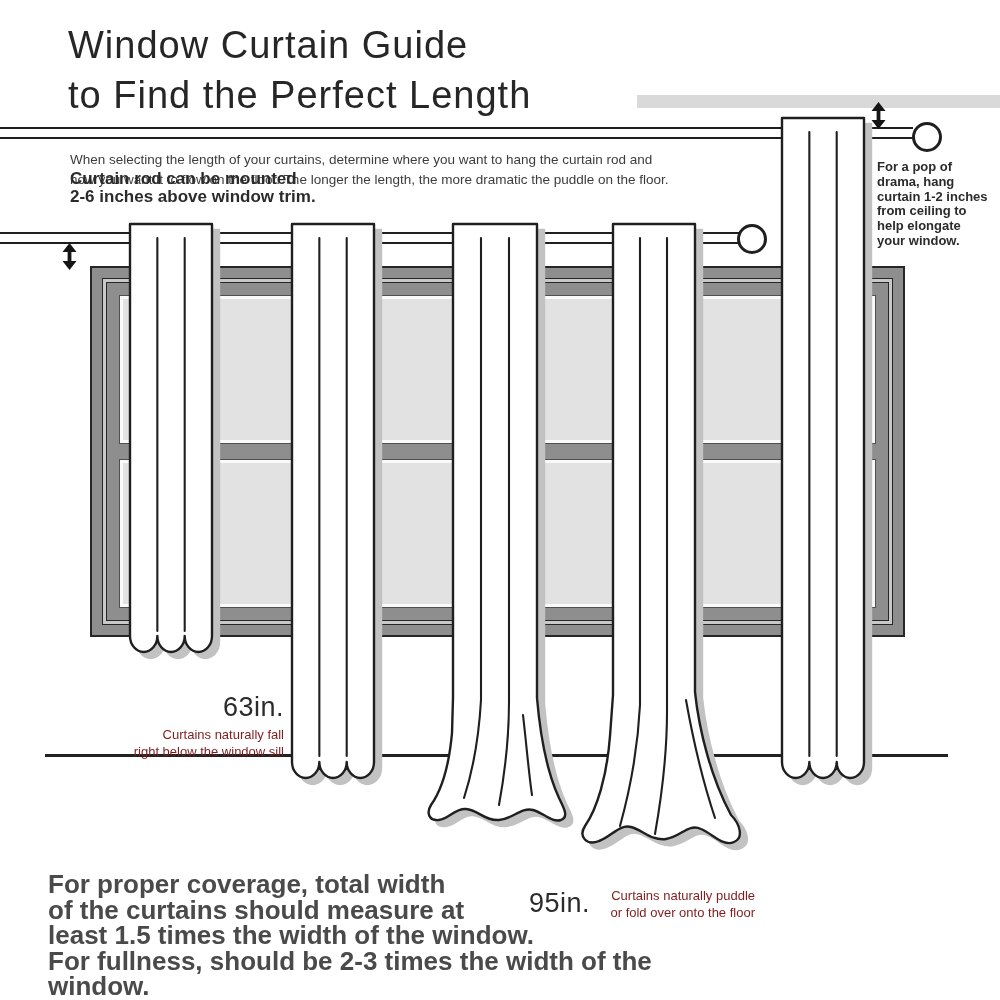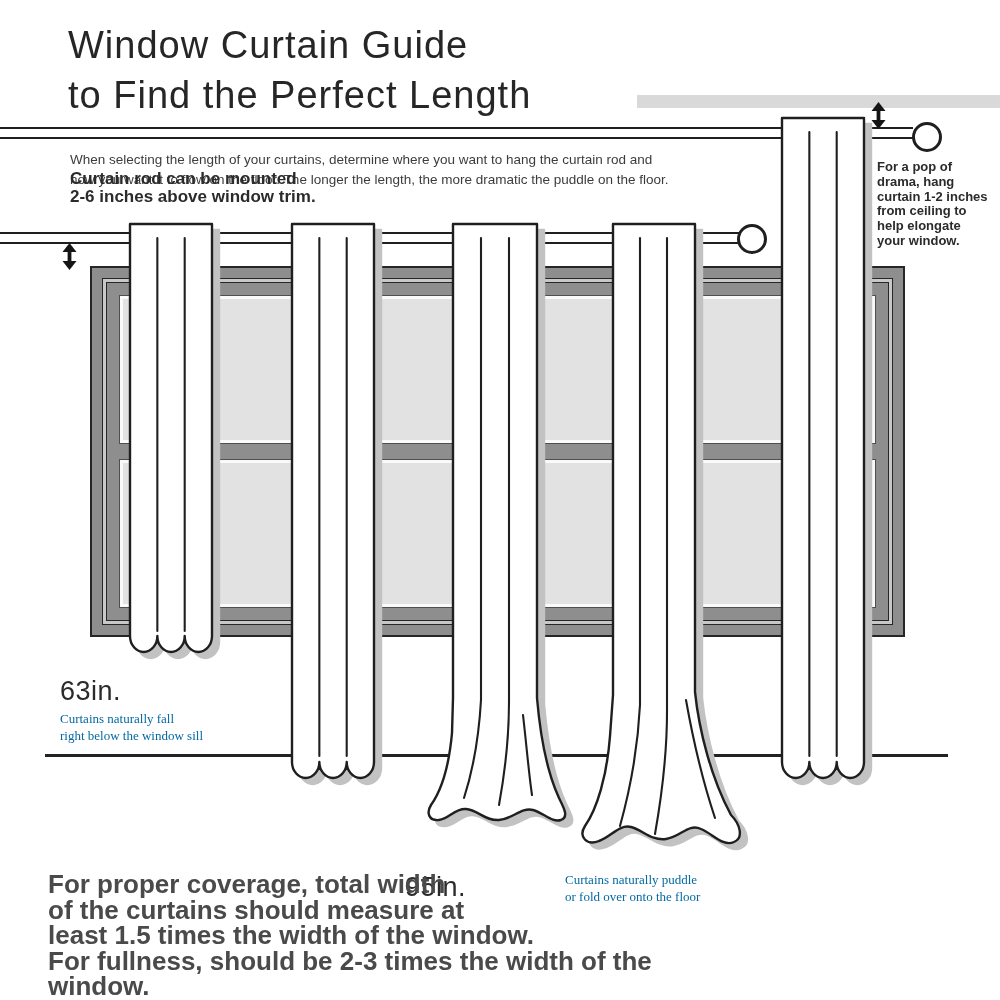--- a/index.html
+++ b/index.html
@@ -50,23 +50,23 @@
     box-shadow:inset 0 0 0 3px #fafafa;}
 
   .floor-line{left:45px;top:754px;width:903px;height:2.5px;background:#222;}
 
   .curtain-svg{left:0;top:0;}
   .c-body{fill:#fff;stroke:#1f1f1f;stroke-width:2.4;stroke-linejoin:round;
     filter:drop-shadow(7px 6px 0 var(--c-shadow));}
   .c-fold{fill:none;stroke:#1f1f1f;stroke-width:2.1;stroke-linecap:round;}
   .arrow-icon{fill:#151515;}
 
-  .label{text-align:left;color:#2e2e2e;}
+  .label{text-align:right;color:#2e2e2e;margin-top:16px;}
   .label .num{font-size:27px;letter-spacing:0.5px;color:#2b2b2b;}
-  .label .desc{font-size:13px;line-height:17px;color:#0369a1;margin-top:3px;font-family:Liberation Serif, serif;}
+  .label .desc{font-size:13px;line-height:17px;color:#7f1d1d;margin-top:3px;}
   .label-63{left:60px;top:676px;width:224px;}
   .label-84{left:240px;top:798px;width:186px;}
   .label-95{left:405px;top:872px;width:185px;}
   .label-108{left:565px;top:868px;width:190px;}
   .label-95120{left:750px;top:799px;width:192px;}
   .label-95120 .num{font-size:26px;}
   .label-95120 .desc{line-height:15.8px;margin-top:2px;}
 
   .footer{left:48px;top:872px;width:610px;font-size:26px;line-height:25.5px;
     font-weight:bold;color:var(--c-footer);}

